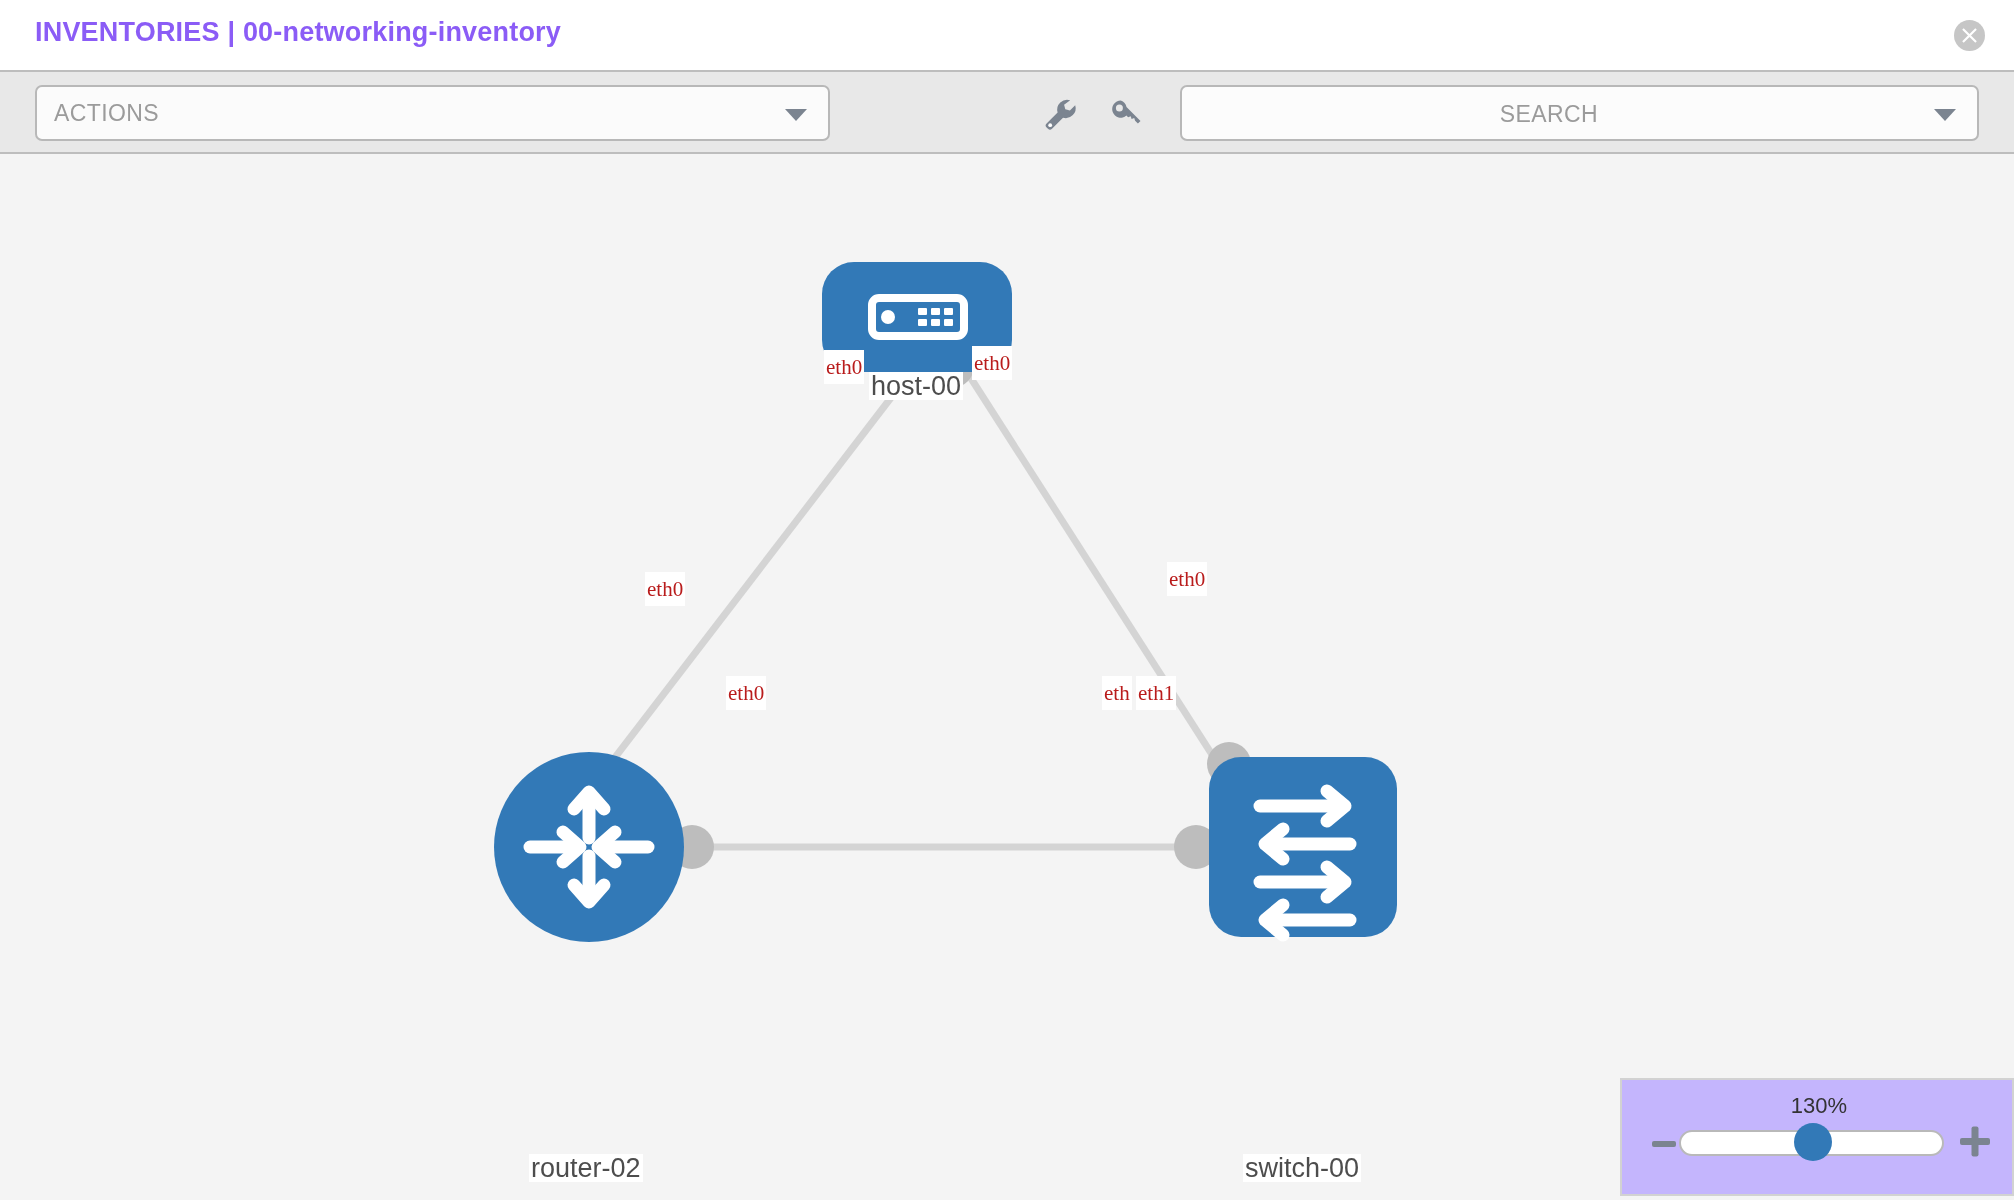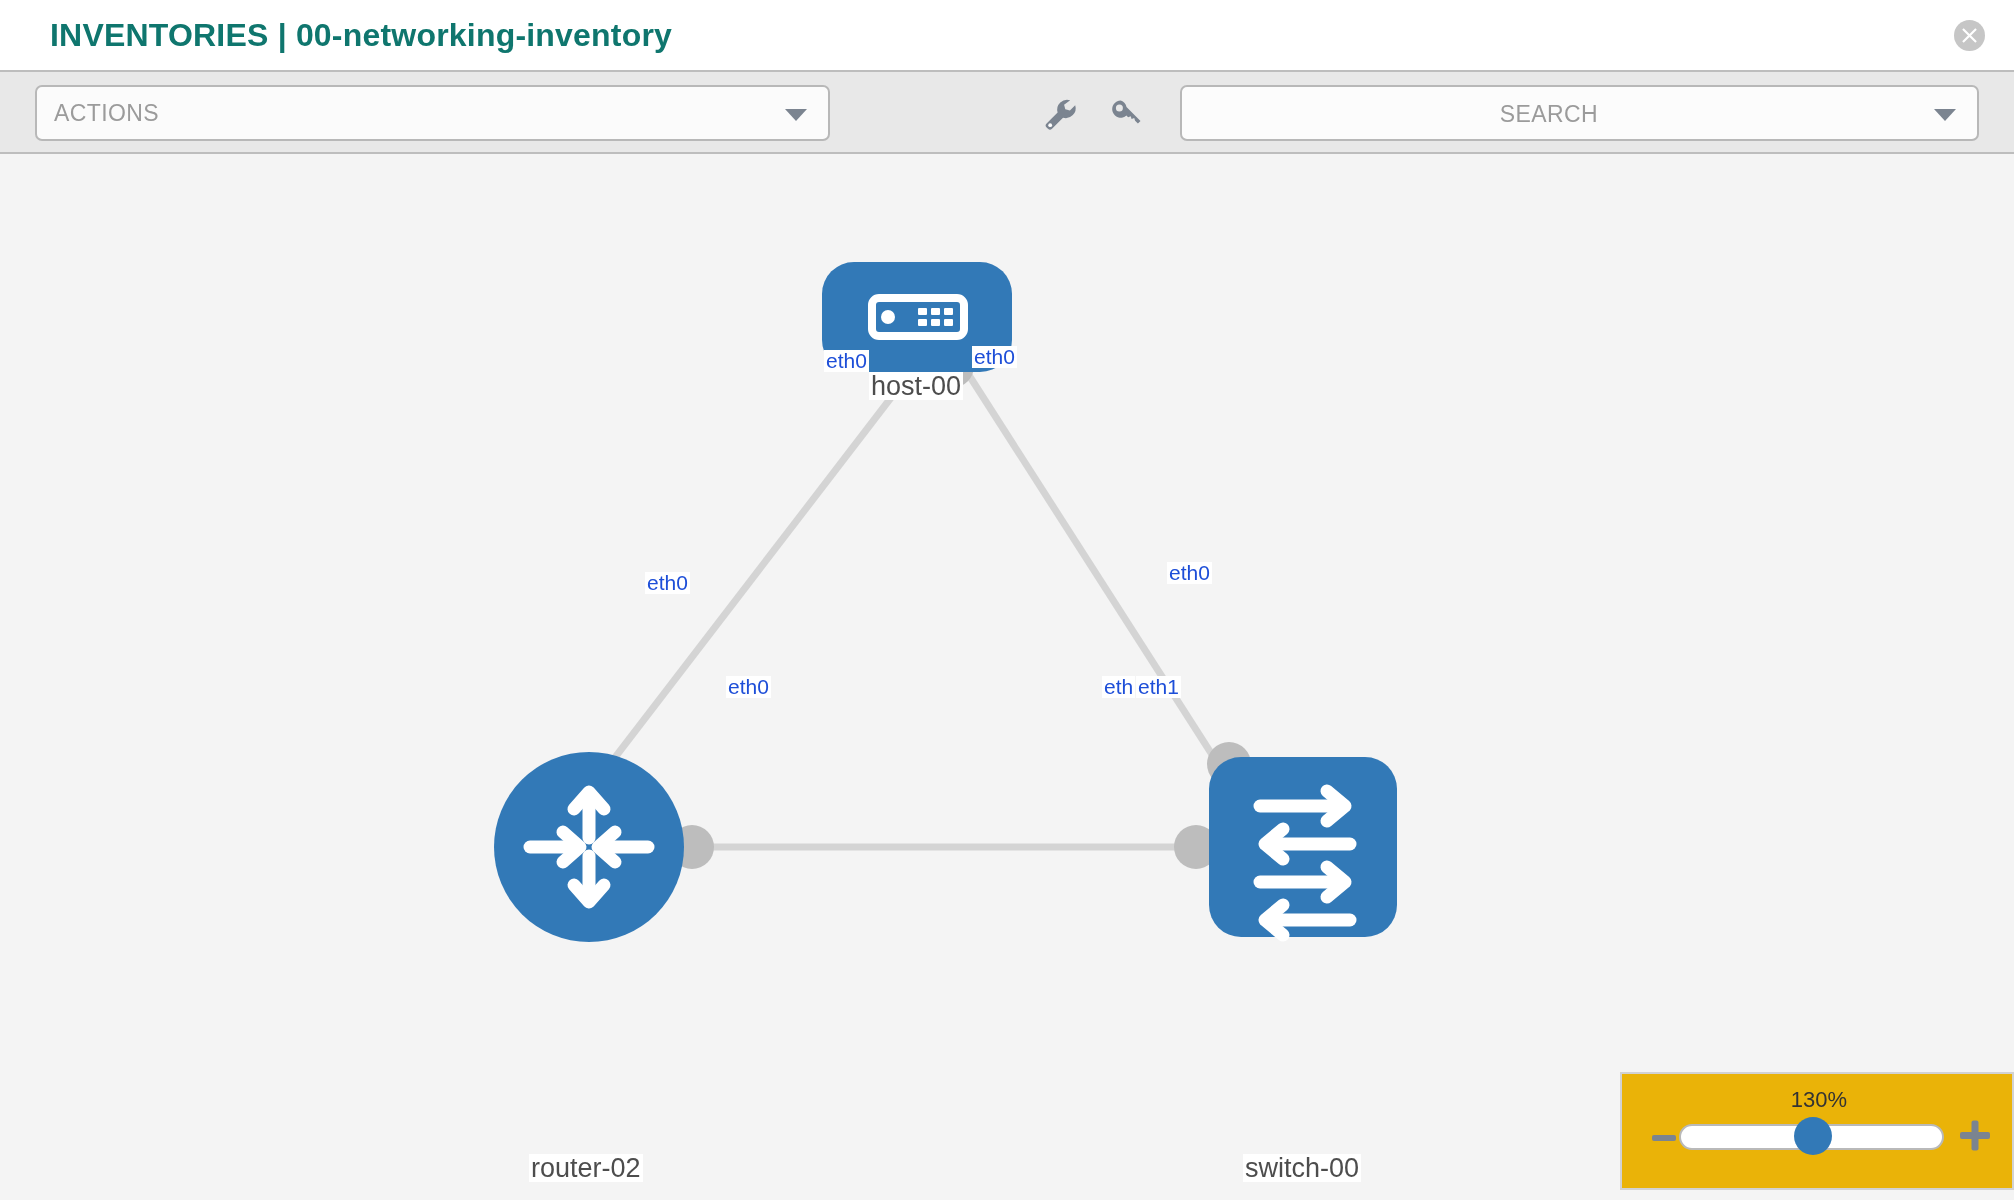--- a/index.html
+++ b/index.html
@@ -19,25 +19,25 @@
   #header {
     position: absolute;
     left: 0; top: 0;
     width: 2014px;
     height: 70px;
     background: #ffffff;
     box-sizing: border-box;
   }
   #page-title {
     position: absolute;
-    left: 50px;
+    left: 35px;
     top: 17px;
-    font-size: 32px;
+    font-size: 27px;
     font-weight: bold;
-    color: #0f766e;
+    color: #8b5cf6;
     letter-spacing: 0.2px;
     white-space: nowrap;
   }
   #close-button {
     position: absolute;
     right: 29px;
     top: 20px;
     width: 31px;
     height: 31px;
     border-radius: 50%;
@@ -156,37 +156,37 @@
     font-family: "Liberation Sans", sans-serif;
     font-size: 27px;
     color: #4d4d4d;
     background: #ffffff;
     white-space: nowrap;
     padding: 0 2px;
     line-height: 1.05;
   }
   .iface-label {
     position: absolute;
-    font-family: Liberation Sans, sans-serif;
+    font-family: Liberation Serif, serif;
     font-size: 21px;
-    color: #1d4ed8;
+    color: #b91c1c;
     background: #ffffff;
     white-space: nowrap;
-    padding: 0 2px;
+    padding: 6px 2px;
     line-height: 1.05;
   }
 
   
   #zoom-control {
     position: absolute;
     right: 0;
-    bottom: 10px;
+    bottom: 4px;
     width: 394px;
     height: 118px;
-    background: #eab308;
+    background: #c4b5fd;
     border: 2px solid #d2d2d2;
     box-sizing: border-box;
   }
   #zoom-percent {
     position: absolute;
     top: 13px;
     left: 0;
     width: 394px;
     text-align: center;
     font-size: 22px;

